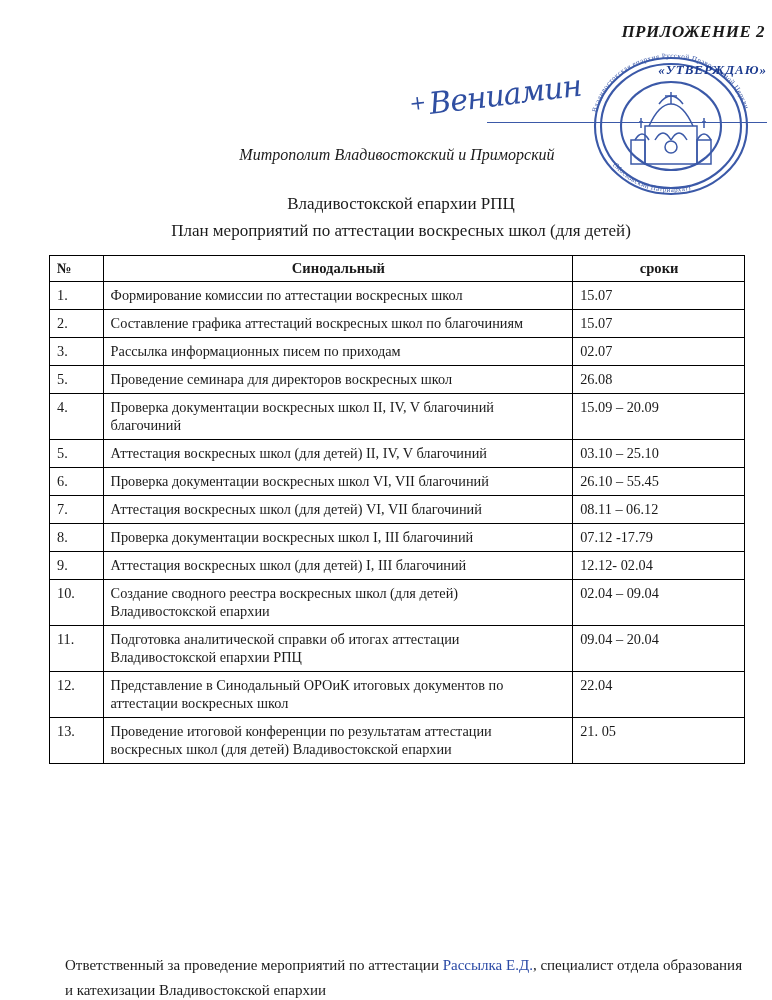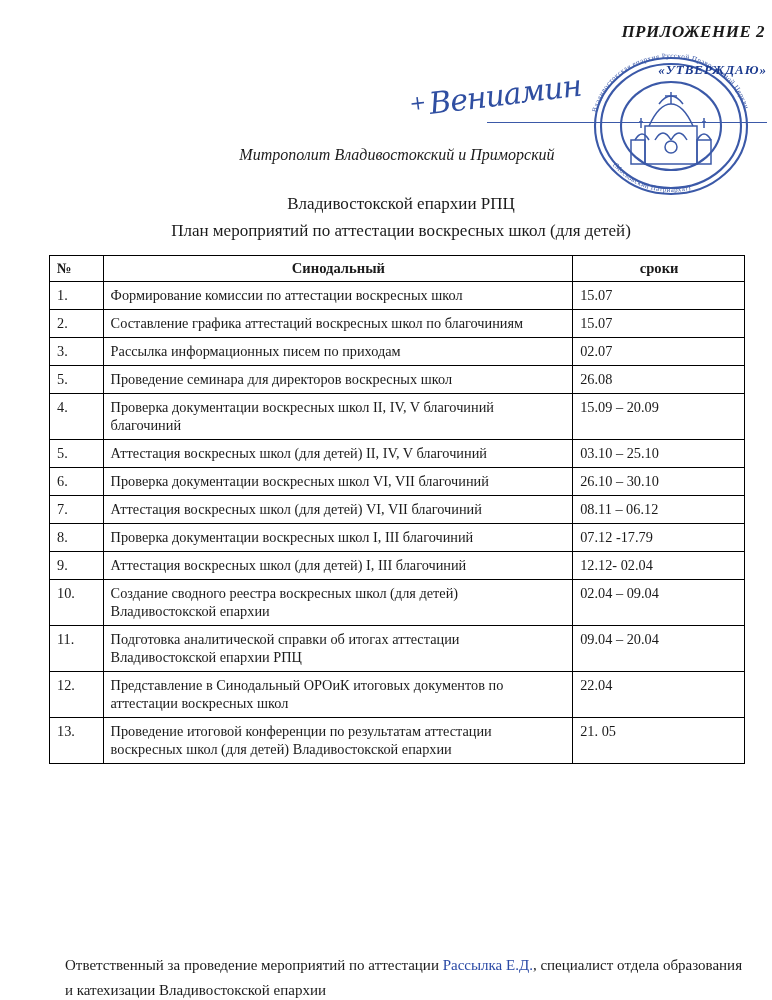--- a/index.html
+++ b/index.html
@@ -244,21 +244,21 @@
           <td class="col-date">15.09 – 20.09</td>
         </tr>
         <tr>
           <td class="col-num cell-num">5.</td>
           <td class="col-event">Аттестация воскресных школ (для детей) II, IV, V благочиний</td>
           <td class="col-date">03.10 – 25.10</td>
         </tr>
         <tr>
           <td class="col-num cell-num">6.</td>
           <td class="col-event">Проверка документации воскресных школ VI, VII благочиний</td>
-          <td class="col-date">26.10 – 30.10</td>
+          <td class="col-date">26.10 – 55.45</td>
         </tr>
         <tr>
           <td class="col-num cell-num">7.</td>
           <td class="col-event">Аттестация воскресных школ (для детей) VI, VII благочиний</td>
           <td class="col-date">08.11 – 06.12</td>
         </tr>
         <tr>
           <td class="col-num cell-num">8.</td>
           <td class="col-event">Проверка документации воскресных школ I,  III благочиний</td>
           <td class="col-date">07.12 -17.79</td>

